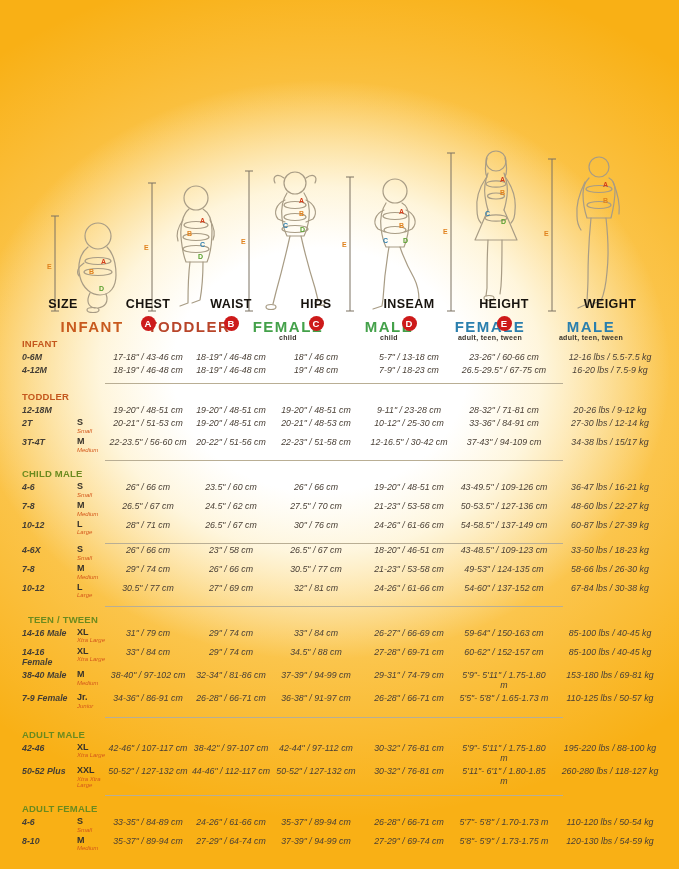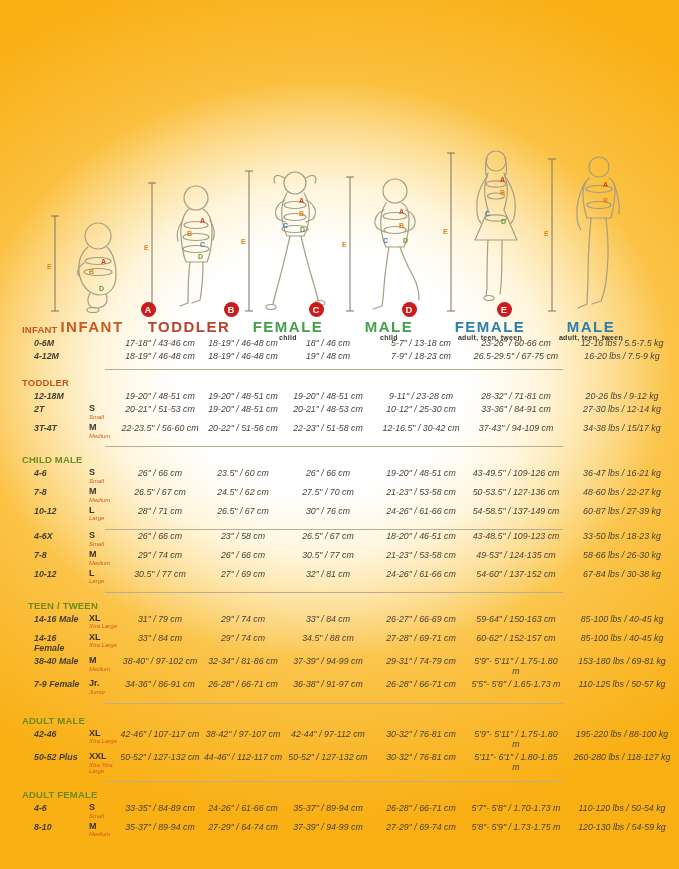--- a/index.html
+++ b/index.html
@@ -22,21 +22,21 @@
   .fig-sub{font-weight:bold;font-size:7px;color:#3a342c;min-height:9px;letter-spacing:0.3px;line-height:1.2;}
   .sizetable{position:absolute;top:297px;left:20px;width:652px;}
   .grid{display:grid;grid-template-columns:52px 34px 84px 82px 88px 98px 92px 120px;}
   .headers .col{font-weight:bold;font-size:12.5px;color:#17130e;text-align:center;letter-spacing:0.4px;}
   .size-h{grid-column:1 / span 2;}
   .badges{margin-top:5px;}
   .badge-cell{display:flex;justify-content:center;}
   .badge{width:15px;height:15px;border-radius:50%;color:#fff;font-size:9.5px;font-weight:bold;
     display:flex;align-items:center;justify-content:center;}
   .section-title{font-weight:bold;font-size:9.5px;letter-spacing:0.2px;margin:8px 0 2px 2px;line-height:1;}
-  .trow{font-size:8.8px;font-style:italic;color:#4a4036;line-height:1.15;padding:1.6px 0;align-items:start;margin-left:12px;}
+  .trow{font-size:8.8px;font-style:italic;color:#4a4036;line-height:1.15;padding:1.6px 0;align-items:start;}
   .cell{text-align:center;}
   .label-cell{text-align:left;padding-left:2px;font-weight:bold;color:#443e35;}
   .size-cell{text-align:left;padding-left:5px;}
   .size-letter{font-weight:bold;font-size:9px;color:#37322a;font-style:normal;line-height:1;}
   .size-sub{font-size:6px;font-style:italic;line-height:1;margin-top:0.5px;}
   .sep{border-top:1px solid #b9ae94;margin:6px 0 0 85px;width:458px;height:0;}
   .fig-outline{stroke:#a89c85;stroke-width:1.2;fill:none;stroke-linecap:round;stroke-linejoin:round;}
   .fig-line{stroke:#7d7362;stroke-width:1;fill:none;}
   .fig-letter{font-size:7px;font-weight:bold;font-family:"Liberation Sans",sans-serif;}
 </style>
@@ -205,20 +205,29 @@
         <text class="fig-letter" x="60" y="33" fill="#d43d1a">A</text>
         <text class="fig-letter" x="60" y="49" fill="#e0821e">B</text>
         <text class="fig-letter" x="1" y="82" fill="#e0821e">E</text>
       </svg>
       <div class="fig-name" style="color:#2a7fae">MALE</div>
       <div class="fig-sub">adult, teen, tween</div>
     </div>
   </div>
 
 <div class="sizetable">
+  <div class="grid headers">
+    <div class="col size-h">SIZE</div>
+    <div class="col">CHEST</div>
+    <div class="col">WAIST</div>
+    <div class="col">HIPS</div>
+    <div class="col">INSEAM</div>
+    <div class="col">HEIGHT</div>
+    <div class="col">WEIGHT</div>
+  </div>
   <div class="grid badges">
       <div class="badge-cell"></div>
       <div class="badge-cell"></div>
       <div class="badge-cell">
         <div class="badge" style="background:#cd1a1a">A</div>
       </div>
       <div class="badge-cell">
         <div class="badge" style="background:#cd1a1a">B</div>
       </div>
       <div class="badge-cell">

